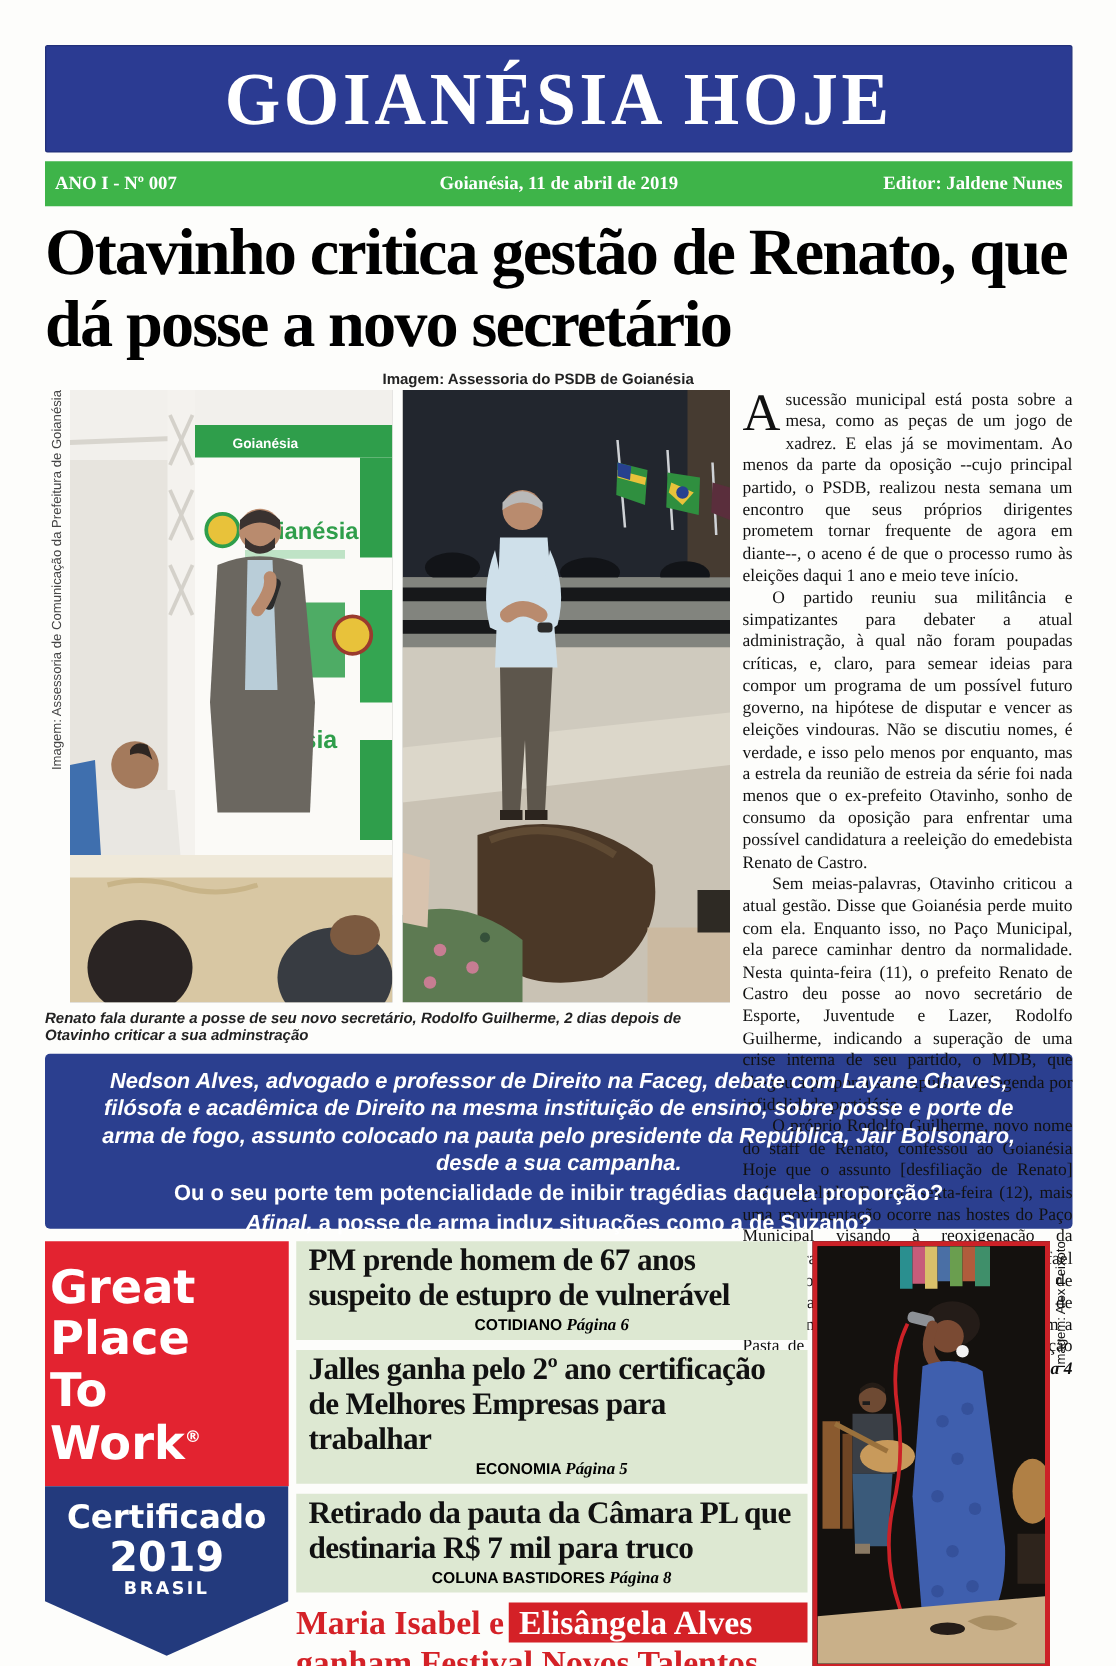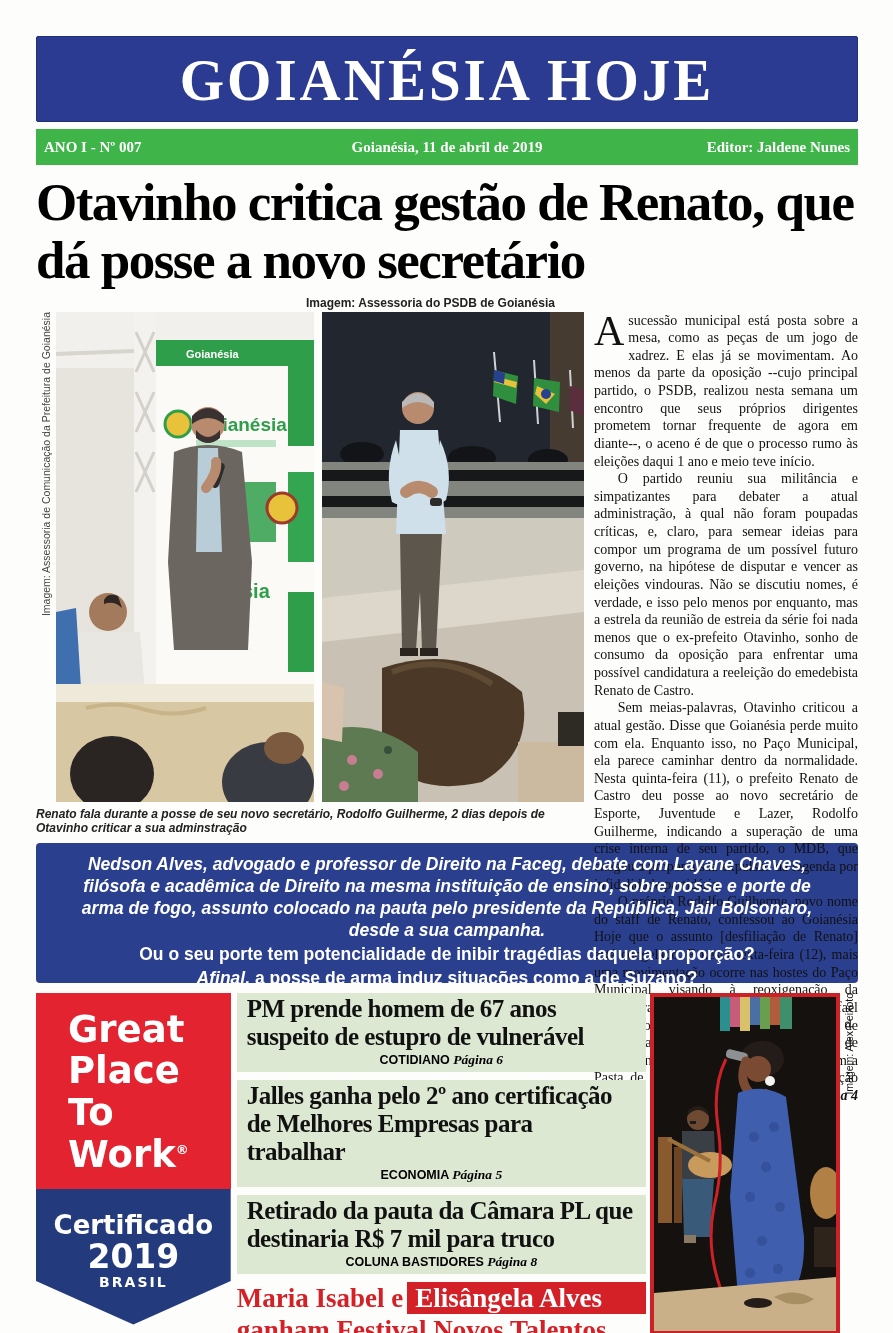--- a/index.html
+++ b/index.html
@@ -78,28 +78,28 @@
   .ob-q .lead-it{font-style:italic;}
   .ob-footer{margin:4px 0 0 0; font-weight:bold; font-size:19px;}
   .ob-footer .ob-page{font-style:italic;}
 
   
   .bottom{display:flex; margin-top:10px;}
 
   
   .badge{width:196px; margin-right:6px;}
   .badge-red{
-    background:#e32330; color:#fff; padding:16px 0 14px 32px; height:166px;
+    background:#e32330; color:#fff; padding:16px 0 14px 4px; height:166px;
     font-family:"DejaVu Sans", sans-serif; font-weight:bold; font-size:37px; line-height:1.13;
   }
   .badge-reg{font-size:13px; vertical-align:super;}
   .badge-blue{
     background:#233a7d; color:#fff; text-align:center; height:136px;
     clip-path:polygon(0 0,100% 0,100% 68%,50% 100%,0 68%);
-    font-family:"DejaVu Sans", sans-serif; padding-top:21px; box-sizing:border-box;
+    font-family:"DejaVu Sans", sans-serif; padding-top:10px; box-sizing:border-box;
   }
   .badge-cert{font-size:26px; font-weight:bold;}
   .badge-year{font-size:33px; font-weight:bold; line-height:1.05;}
   .badge-country{font-size:14px; font-weight:bold; letter-spacing:2px;}
 
   
   .teasers{width:412px; margin-right:4px; display:flex; flex-direction:column;}
   .teaser{
     background:#dde8d2; padding:2px 10px 4px 10px; margin-bottom:8px;
   }

